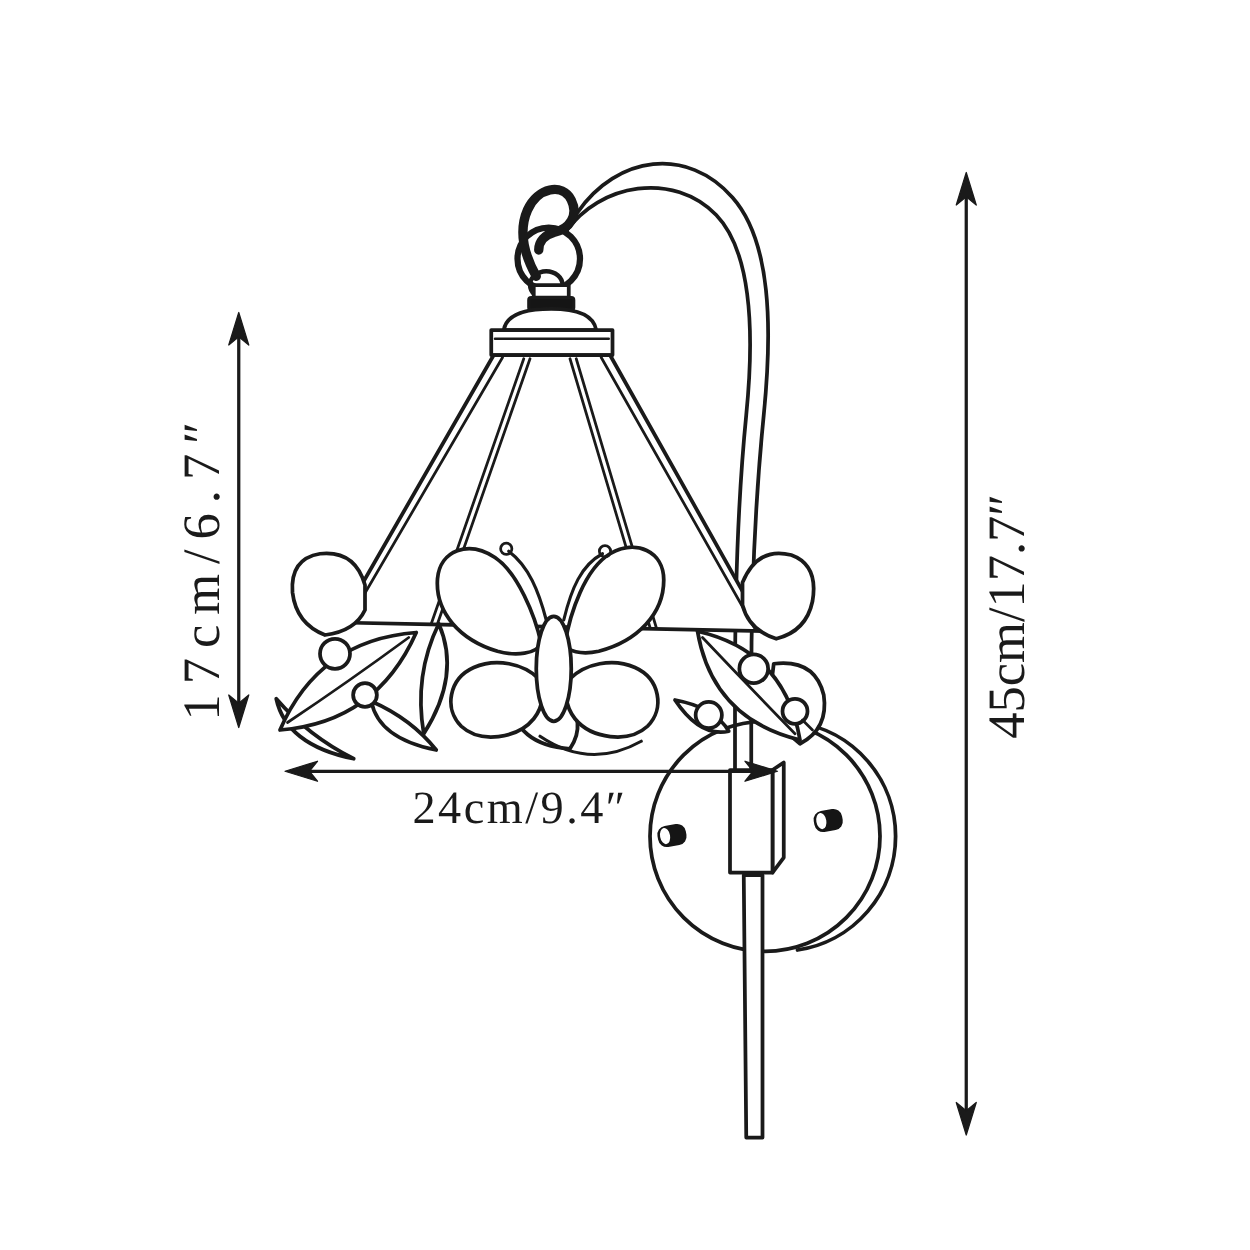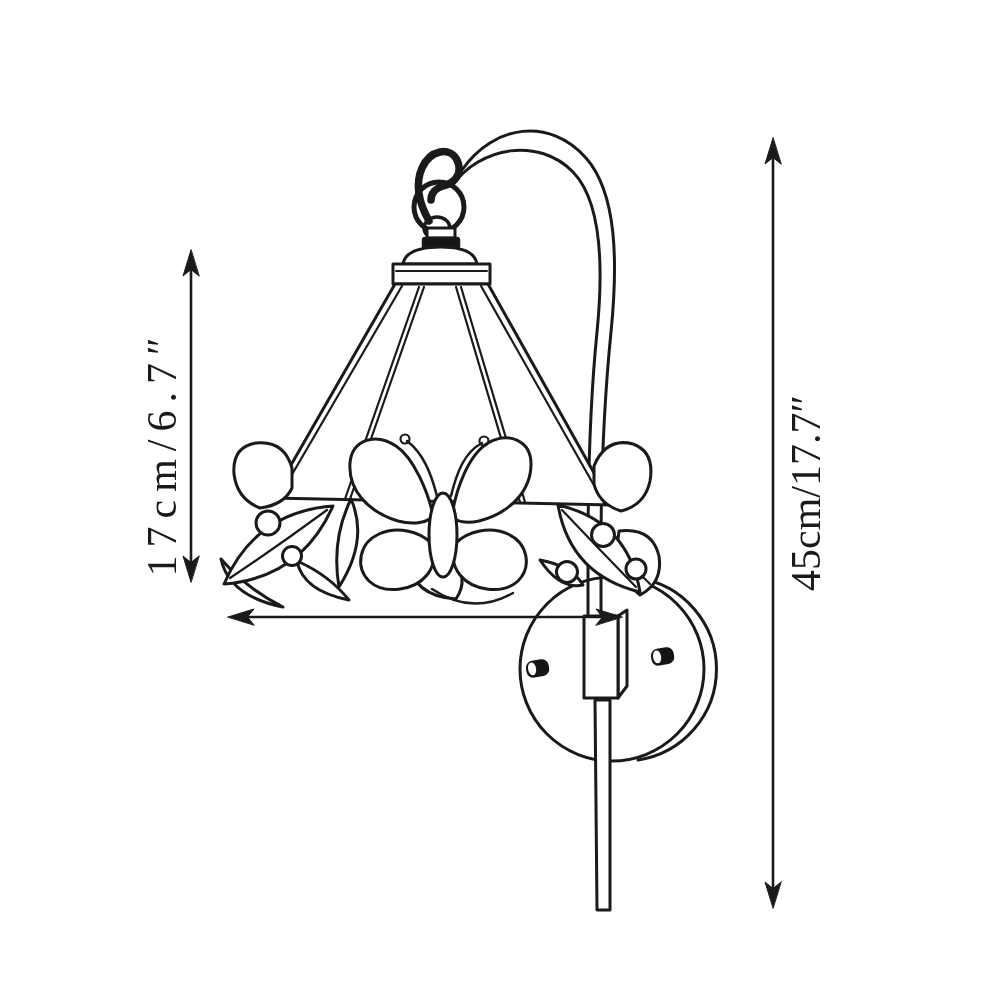--- a/index.html
+++ b/index.html
@@ -136,15 +136,16 @@
       <g stroke-width="2.6">
         <line x1="773" y1="146" x2="773" y2="900"></line>
         <path d="M 773 138 L 765 164 L 773 157.5 L 781 164 Z" fill="#1a1a1a" stroke-width="1"></path>
         <path d="M 773 908 L 765 882 L 773 888.5 L 781 882 Z" fill="#1a1a1a" stroke-width="1"></path>
       </g>
     </g>
   </svg>
 
   <div class="dim-label rot" style="left:162px; top:453px; font-size:42px; letter-spacing:8px;">17cm/6.7″</div>
 
+  <div class="dim-label" style="left:416px; top:647px; font-size:37px; letter-spacing:2px;">24cm/9.4″</div>
 
   <div class="dim-label rot" style="left:806px; top:493px; font-size:42px;">45cm/17.7″</div>
 </div>
 
 </body></html>

